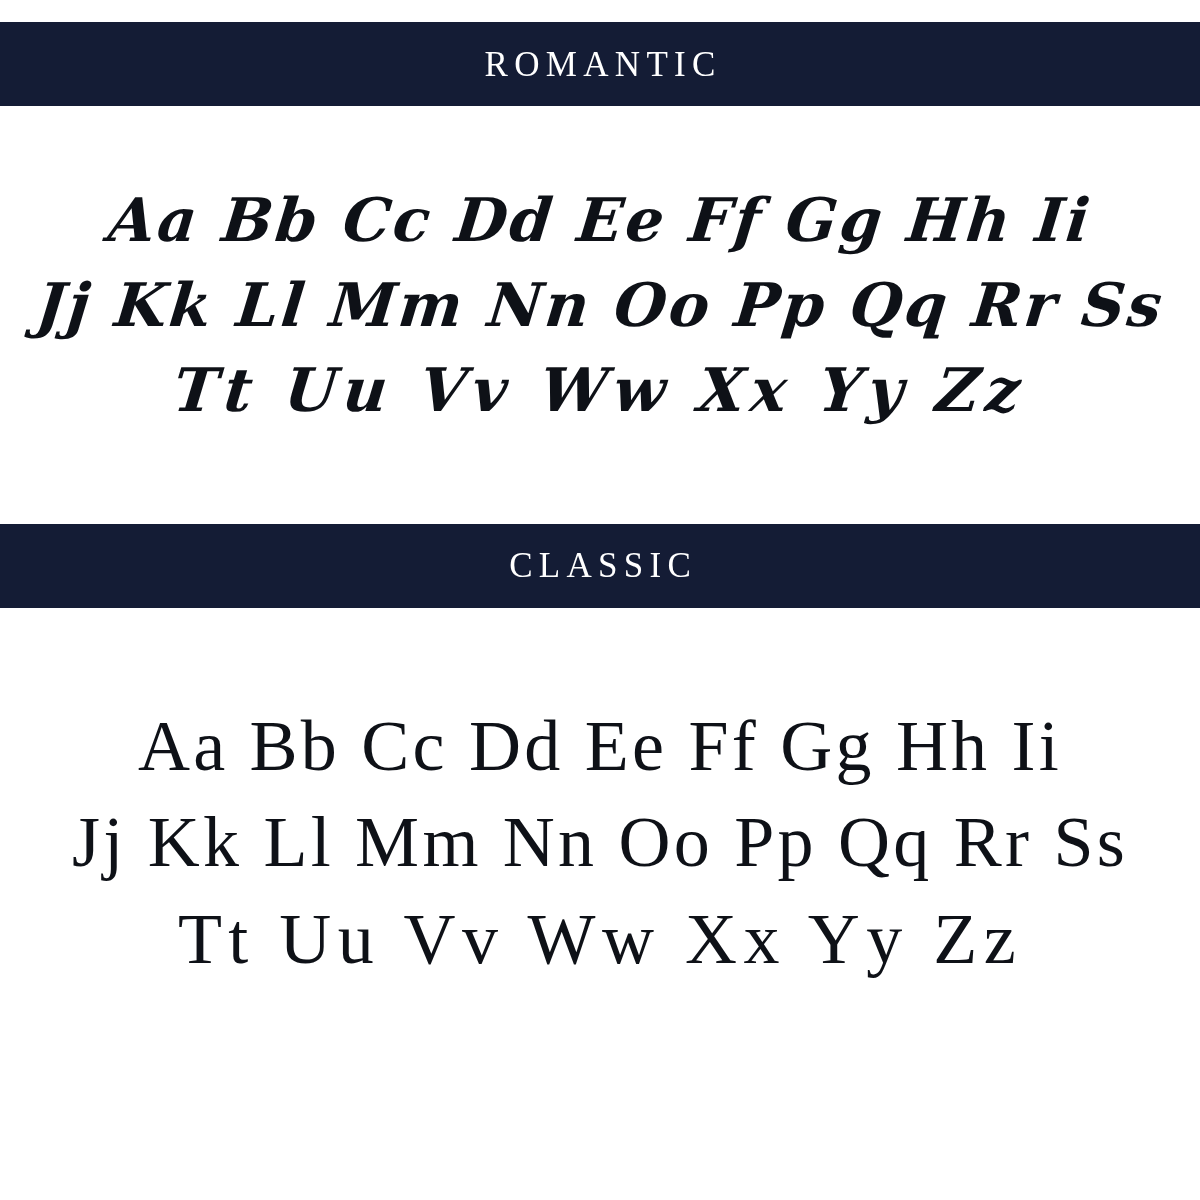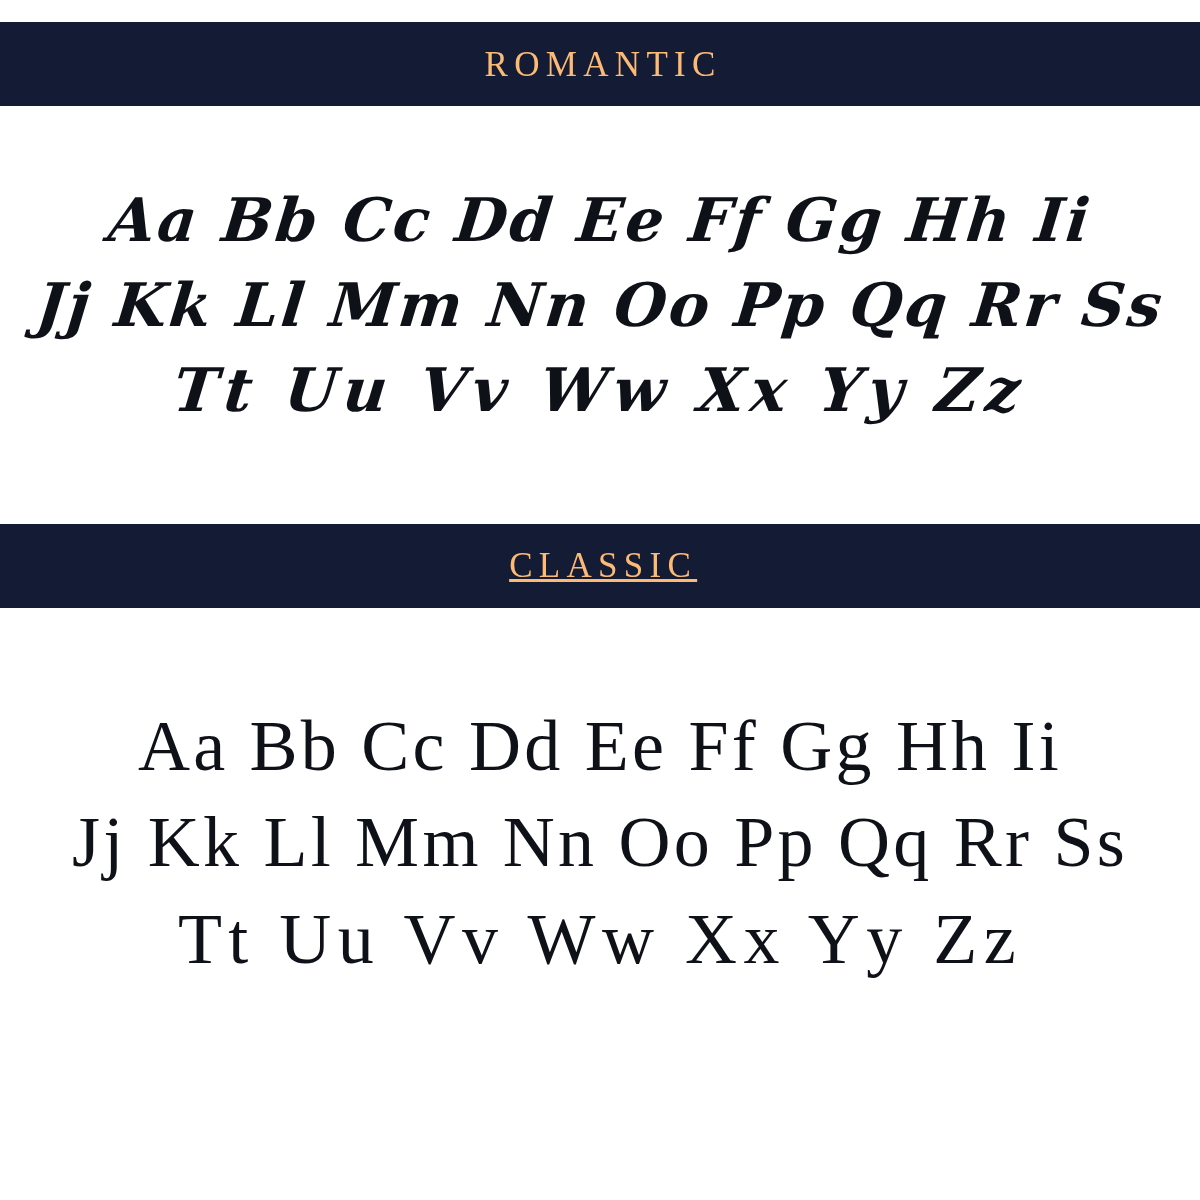--- a/index.html
+++ b/index.html
@@ -23,21 +23,21 @@
   
   .banner {
     width: 100%;
     box-sizing: border-box;
     display: flex;
     align-items: center;
     justify-content: center;
     background: #141c35;
   }
   .banner-label {
-    color: #fdba74;
+    color: #ffffff;
     font-family: "Liberation Serif", serif;
     font-weight: 400;
     letter-spacing: 0.18em;
     text-indent: 0.18em;
     line-height: 1;
   }
 
   .banner-romantic {
     height: 84px;
     margin-top: 22px;
@@ -45,21 +45,20 @@
   .banner-romantic .banner-label {
     font-size: 35px;
   }
 
   .banner-classic {
     height: 84px;
     margin-top: 0;
   }
   .banner-classic .banner-label {
     font-size: 35px;
-    text-decoration: underline;
   }
 
   
   .specimen {
     width: 100%;
     box-sizing: border-box;
     display: flex;
     flex-direction: column;
     align-items: center;
     justify-content: center;

